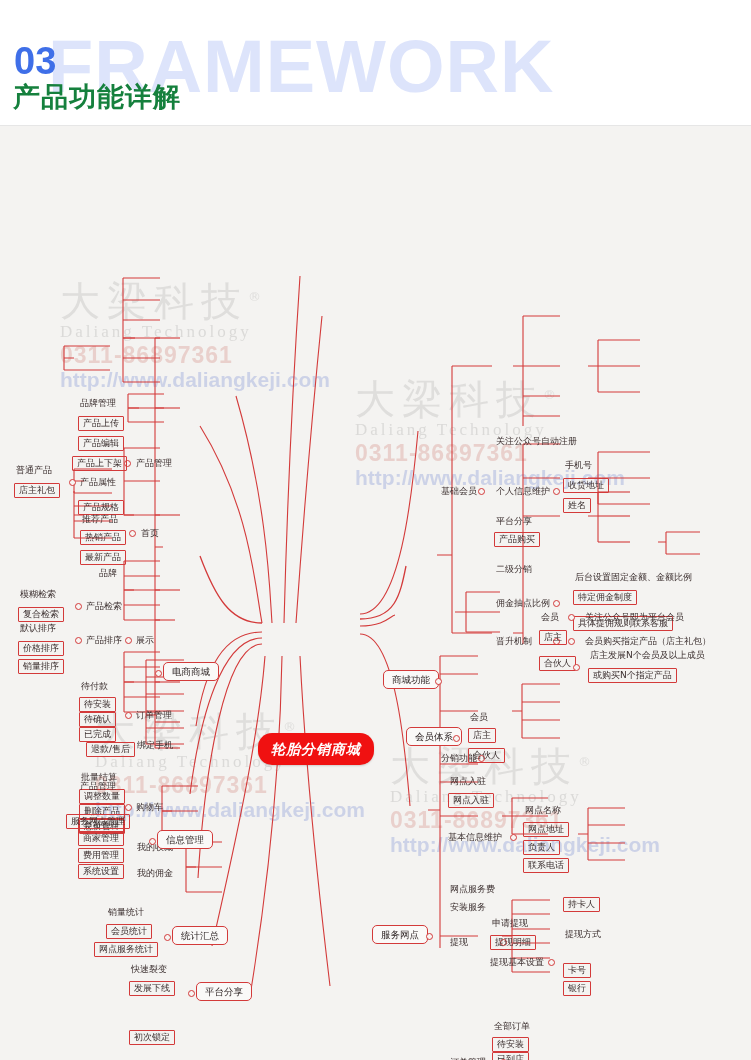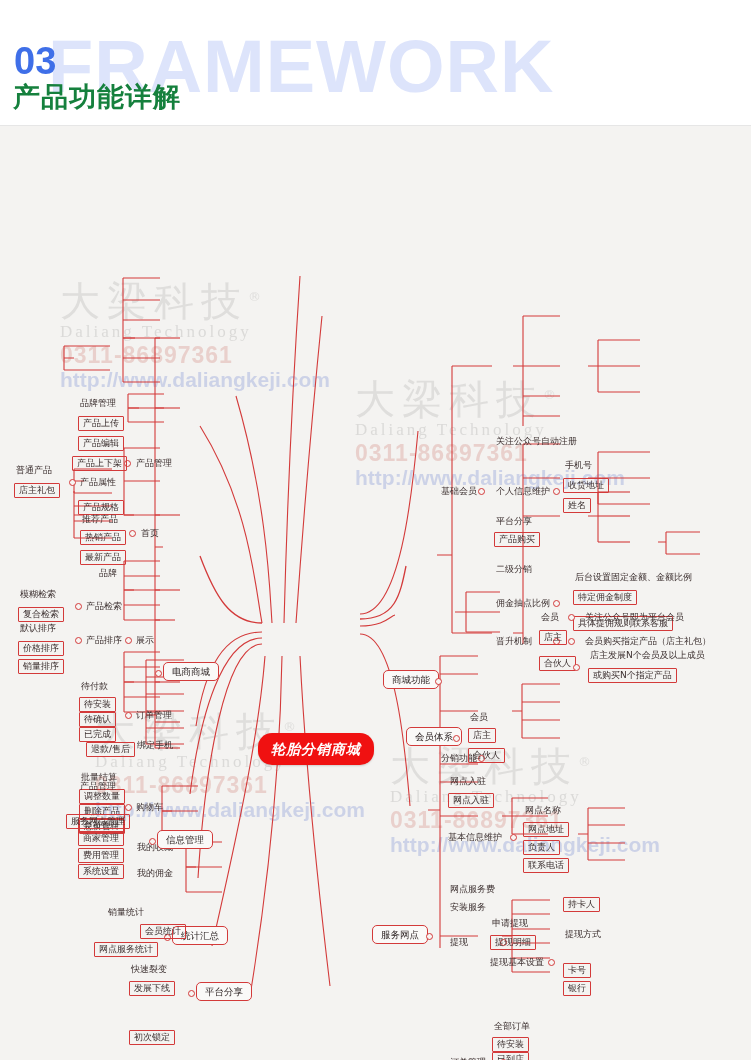--- a/index.html
+++ b/index.html
@@ -426,21 +426,21 @@
     <div class="node n-plain" style="left:80px;top:655px;">产品管理</div>
     <div class="node n-box" style="left:78px;top:692px;">会员管理</div>
     <div class="node n-box" style="left:66px;top:688px;">服务网点管理</div>
     <div class="node n-box" style="left:78px;top:705px;">商家管理</div>
     <div class="node n-box" style="left:78px;top:722px;">费用管理</div>
     <div class="node n-box" style="left:78px;top:738px;">系统设置</div>
 
     <div class="node n-pill" style="left:172px;top:800px;">统计汇总</div>
     <div class="knob" style="left:164px;top:808px;"></div>
     <div class="node n-plain" style="left:108px;top:781px;">销量统计</div>
-    <div class="node n-box" style="left:106px;top:798px;margin-left:34px;">会员统计</div>
+    <div class="node n-box" style="left:106px;top:798px;">会员统计</div>
     <div class="node n-box" style="left:94px;top:816px;">网点服务统计</div>
 
     <div class="node n-pill" style="left:196px;top:856px;">平台分享</div>
     <div class="knob" style="left:188px;top:864px;"></div>
     <div class="node n-plain" style="left:131px;top:838px;">快速裂变</div>
     <div class="node n-box" style="left:129px;top:855px;">发展下线</div>
     <div class="node n-box" style="left:129px;top:873px;margin-top:31px;">初次锁定</div>
 
   </div>
 </div>

